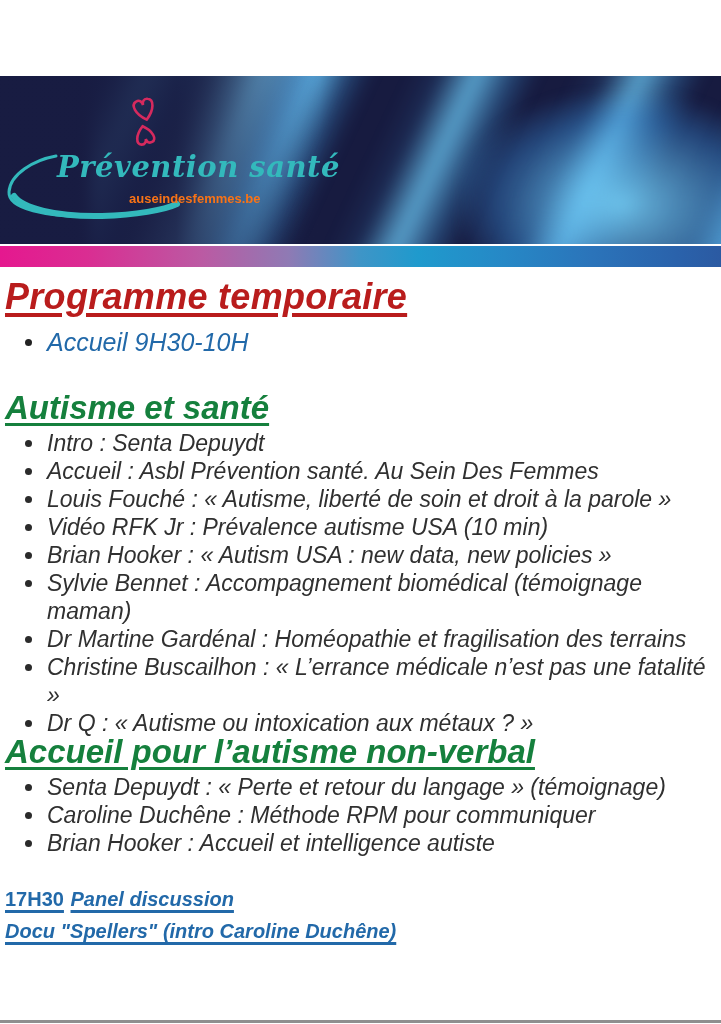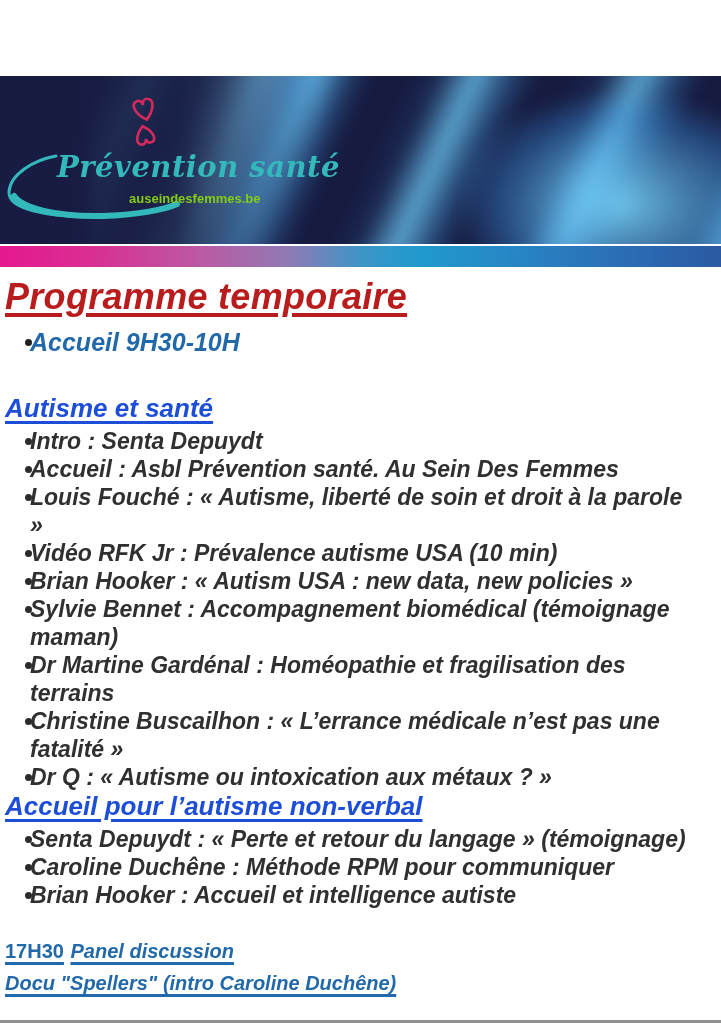--- a/index.html
+++ b/index.html
@@ -57,21 +57,21 @@
     position:absolute; left:57px; top:74px;
     font-family:"DejaVu Serif", "Liberation Serif", serif;
     font-style:italic; font-weight:700;
     font-size:29px; letter-spacing:0.5px;
     color:#33b9bc;
     white-space:nowrap;
   }
   .logo-site {
     position:absolute; left:129px; top:115px;
     font-size:13px; font-weight:700;
-    color:#84cc16;
+    color:#f97316;
     white-space:nowrap;
   }
 
   
   .gradient-bar {
     position:absolute; left:0; top:246px;
     width:721px; height:21px;
     background:linear-gradient(90deg,
       #e5188f 0%, #da2d92 12%, #bb5aa3 28%, #8f7ab4 40%,
       #3e95c7 50%, #1f9acd 58%, #2688c6 70%, #2b74ba 82%, #2a62ab 94%, #2b5aa2 100%);
@@ -84,41 +84,41 @@
     font-size:36px; font-weight:700; font-style:italic;
     color:#b91c1c;
     text-decoration:underline;
     text-decoration-thickness:4px;
     text-underline-offset:4px;
     letter-spacing:0.3px;
   }
   ul.bullets { list-style:none; margin:0; padding:0; }
   ul.bullets li {
     position:relative;
-    margin:0; padding:0 0 0 30px;
+    margin:0; padding:0 0 0 47px;
     max-width:660px;
     font-size:23px; line-height:28px;
-    font-weight:700; font-style:italic;
+    font-weight:400; font-style:italic;
     color:#303030;
   }
   ul.bullets li::before {
     content:"";
     position:absolute; left:25px; top:11px;
     width:7px; height:7px; border-radius:50%;
     background:#2b2b2b;
   }
   ul.bullets.intro { margin-top:9px; }
   ul.bullets.intro li { color:#2269a9; font-size:25px; line-height:30px; }
   ul.bullets.intro li::before { top:12px; background:#222222; }
 
   .section-heading {
     display:inline-block;
     margin:0 0 0 5px;
-    font-size:26px; font-weight:700; font-style:italic;
-    color:#1d4ed8;
+    font-size:33px; font-weight:700; font-style:italic;
+    color:#15803d;
     text-decoration:underline;
     text-decoration-thickness:3px;
     text-underline-offset:4px;
     cursor:pointer;
   }
   .section-1 { margin-top:36px; }
   .section-2 { margin-top:0px; }
   .section-heading-wrap { line-height:30px; }
   .section-body { margin-top:5px; }
 

